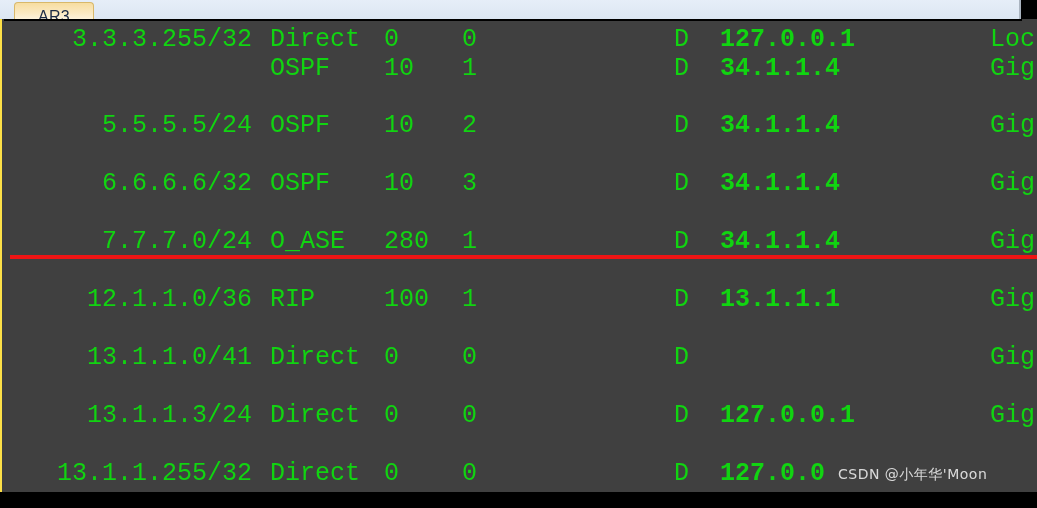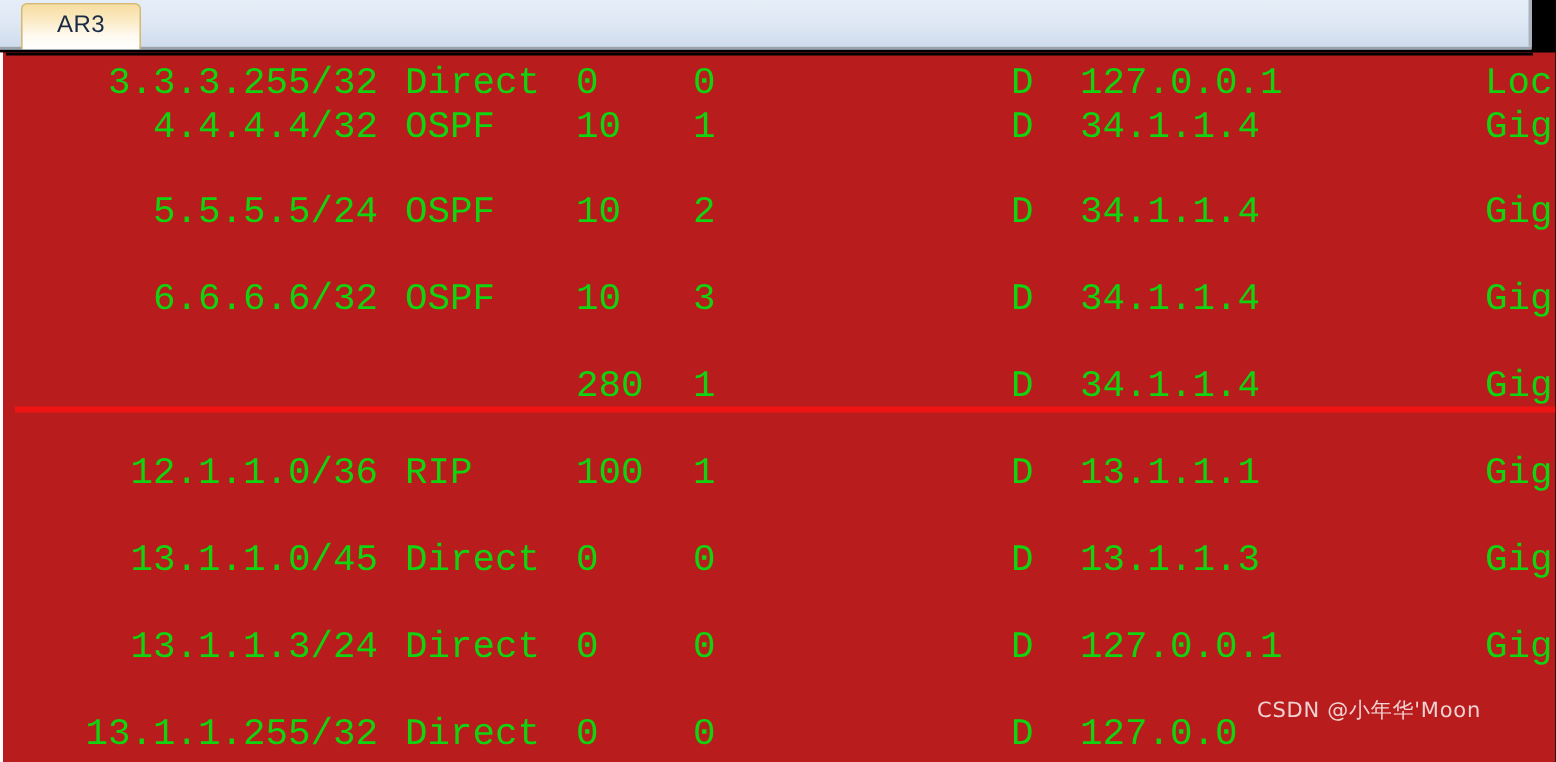--- a/index.html
+++ b/index.html
@@ -70,25 +70,25 @@
   .tab-label {
     line-height: 1;
     padding-bottom: 2px;
     letter-spacing: 0.3px;
   }
 
   
   .terminal {
     position: absolute;
     left: 0;
-    top: 35px;
+    top: 19px;
     width: 1037px;
     height: 473px;
-    background: #b91c1c;
-    border-left: 2px solid #ffffff;
+    background: #404040;
+    border-left: 2px solid #fde047;
     box-sizing: border-box;
     overflow: hidden;
   }
   .term-toprule {
     position: absolute;
     left: 2px;
     top: 0;
     width: 1018px;
     height: 2px;
     background: #000;
@@ -115,21 +115,21 @@
     position: absolute;
     top: 0;
     white-space: pre;
     color: #11d411;
   }
   .c-dest   { left: 0;    width: 250px; text-align: right; }
   .c-proto  { left: 268px; text-align: right; }
   .c-pre    { left: 382px; text-align: left; }
   .c-cost   { left: 460px; text-align: left; }
   .c-flags  { left: 672px; text-align: left; }
-  .c-nexthop{ left: 718px; text-align: left; }
+  .c-nexthop{ left: 718px; text-align: left; font-weight: bold; }
   .c-iface  { left: 988px; text-align: left; overflow: hidden; width: 49px; }
 
   
   .red-line {
     position: absolute;
     left: 8px;
     top: 236px;
     width: 1029px;
     height: 4px;
     background: #ef1414;
@@ -158,26 +158,26 @@
     <div class="tabbar-rightedge"></div>
     <div class="tab">
       <span class="tab-label">AR3</span>
     </div>
   </div>
 
   <div class="terminal">
     <div class="term-toprule"></div>
     <div class="rows" id="rows">
         <div class="row" style="top: 4px;"><span class="cell c-dest">3.3.3.255/32</span><span class="cell c-proto">Direct</span><span class="cell c-pre">0</span><span class="cell c-cost">0</span><span class="cell c-flags">D</span><span class="cell c-nexthop">127.0.0.1</span><span class="cell c-iface">Loc</span></div>
-        <div class="row" style="top: 33px;"><span class="cell c-dest">4.4.4.4/32</span><span class="cell c-proto">OSPF</span><span class="cell c-pre">10</span><span class="cell c-cost">1</span><span class="cell c-flags">D</span><span class="cell c-nexthop">34.1.1.4</span><span class="cell c-iface">Gig</span></div>
+        <div class="row" style="top: 33px;"><span class="cell c-proto">OSPF</span><span class="cell c-pre">10</span><span class="cell c-cost">1</span><span class="cell c-flags">D</span><span class="cell c-nexthop">34.1.1.4</span><span class="cell c-iface">Gig</span></div>
         <div class="row" style="top: 90px;"><span class="cell c-dest">5.5.5.5/24</span><span class="cell c-proto">OSPF</span><span class="cell c-pre">10</span><span class="cell c-cost">2</span><span class="cell c-flags">D</span><span class="cell c-nexthop">34.1.1.4</span><span class="cell c-iface">Gig</span></div>
         <div class="row" style="top: 148px;"><span class="cell c-dest">6.6.6.6/32</span><span class="cell c-proto">OSPF</span><span class="cell c-pre">10</span><span class="cell c-cost">3</span><span class="cell c-flags">D</span><span class="cell c-nexthop">34.1.1.4</span><span class="cell c-iface">Gig</span></div>
-        <div class="row" style="top: 206px;"><span class="cell c-pre">280</span><span class="cell c-cost">1</span><span class="cell c-flags">D</span><span class="cell c-nexthop">34.1.1.4</span><span class="cell c-iface">Gig</span></div>
+        <div class="row" style="top: 206px;"><span class="cell c-dest">7.7.7.0/24</span><span class="cell c-proto">O_ASE</span><span class="cell c-pre">280</span><span class="cell c-cost">1</span><span class="cell c-flags">D</span><span class="cell c-nexthop">34.1.1.4</span><span class="cell c-iface">Gig</span></div>
         <div class="row" style="top: 264px;"><span class="cell c-dest">12.1.1.0/36</span><span class="cell c-proto">RIP</span><span class="cell c-pre">100</span><span class="cell c-cost">1</span><span class="cell c-flags">D</span><span class="cell c-nexthop">13.1.1.1</span><span class="cell c-iface">Gig</span></div>
-        <div class="row" style="top: 322px;"><span class="cell c-dest">13.1.1.0/45</span><span class="cell c-proto">Direct</span><span class="cell c-pre">0</span><span class="cell c-cost">0</span><span class="cell c-flags">D</span><span class="cell c-nexthop">13.1.1.3</span><span class="cell c-iface">Gig</span></div>
+        <div class="row" style="top: 322px;"><span class="cell c-dest">13.1.1.0/41</span><span class="cell c-proto">Direct</span><span class="cell c-pre">0</span><span class="cell c-cost">0</span><span class="cell c-flags">D</span><span class="cell c-iface">Gig</span></div>
         <div class="row" style="top: 380px;"><span class="cell c-dest">13.1.1.3/24</span><span class="cell c-proto">Direct</span><span class="cell c-pre">0</span><span class="cell c-cost">0</span><span class="cell c-flags">D</span><span class="cell c-nexthop">127.0.0.1</span><span class="cell c-iface">Gig</span></div>
         <div class="row" style="top: 438px;"><span class="cell c-dest">13.1.1.255/32</span><span class="cell c-proto">Direct</span><span class="cell c-pre">0</span><span class="cell c-cost">0</span><span class="cell c-flags">D</span><span class="cell c-nexthop">127.0.0</span><span class="cell c-iface"></span></div>
       </div>
     <div class="red-line"></div>
   </div>
 
   <div class="watermark">CSDN @小年华'Moon</div>
 
 </div>
 

